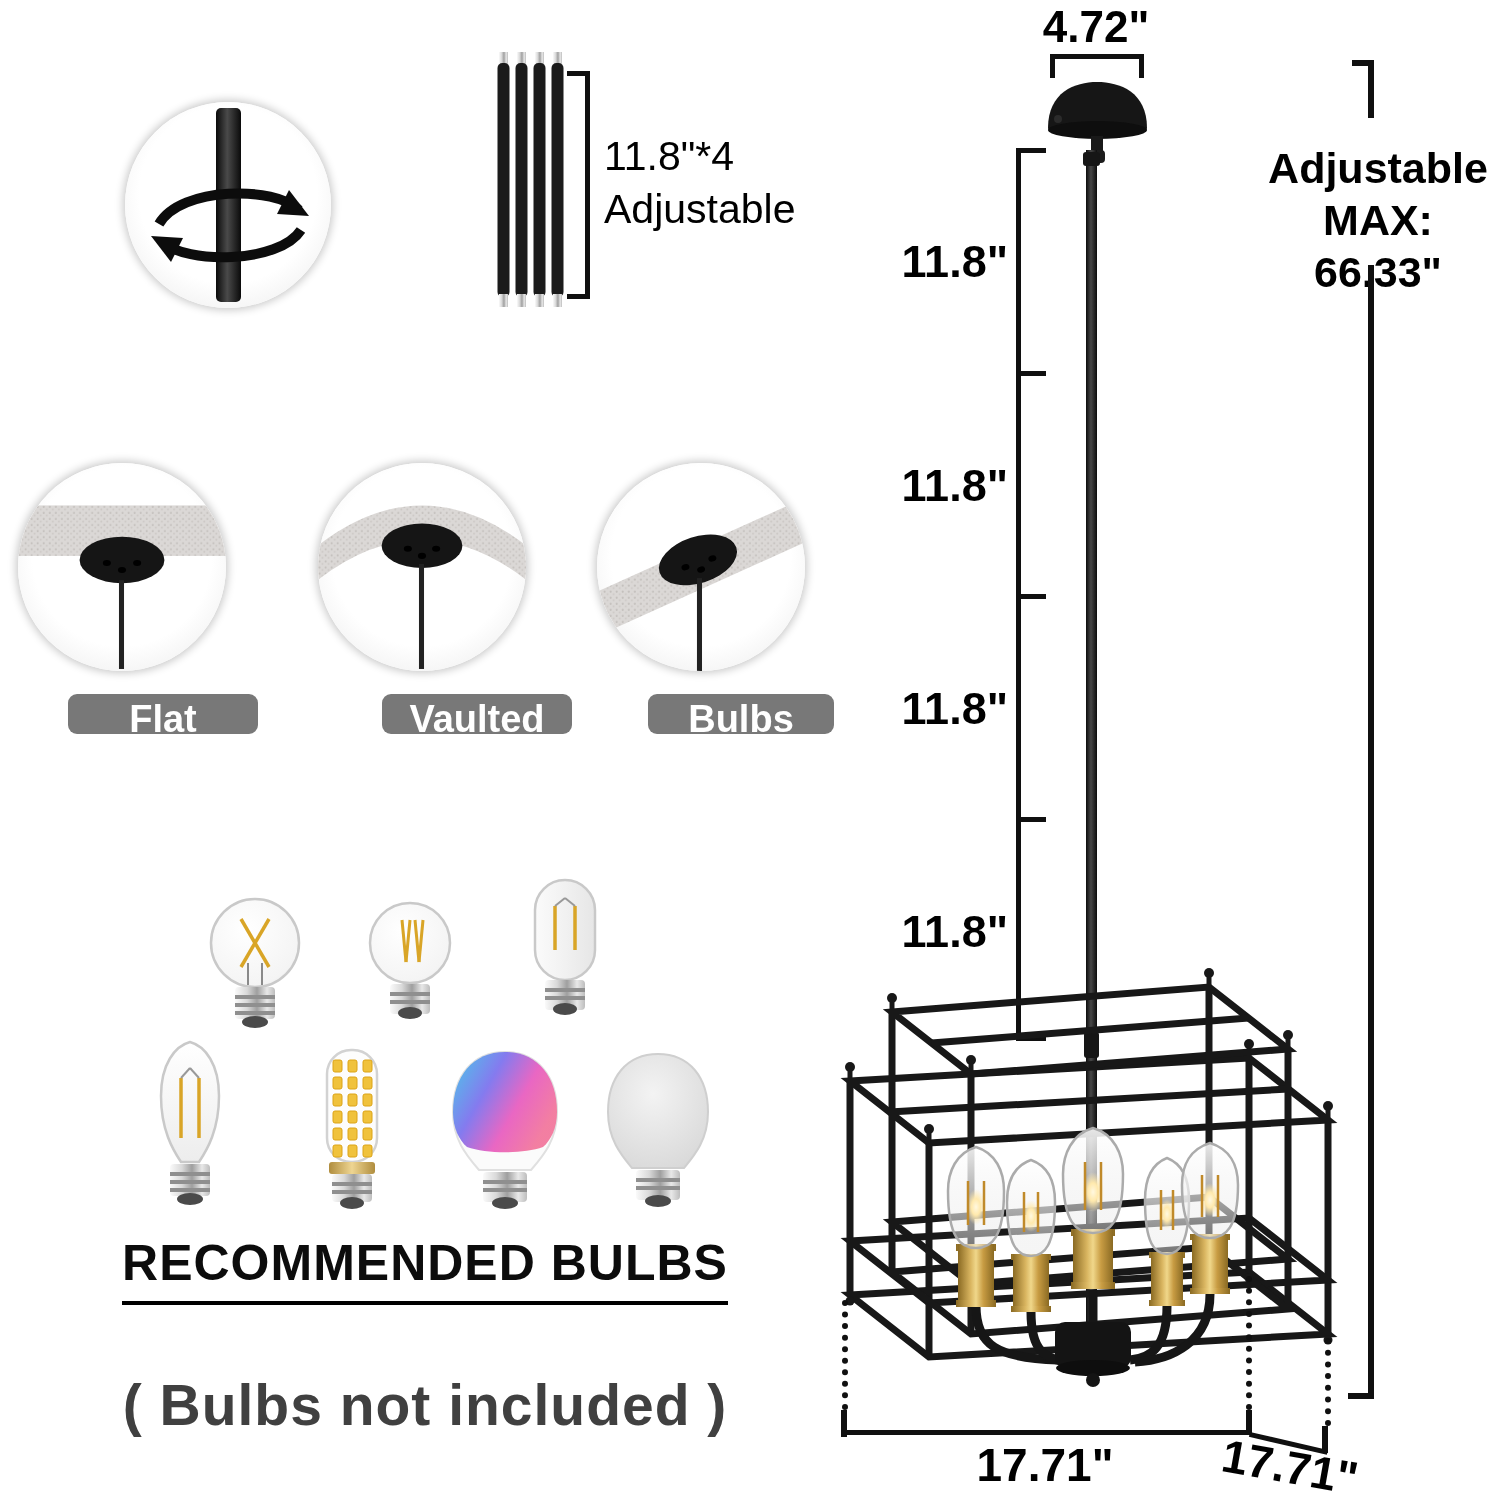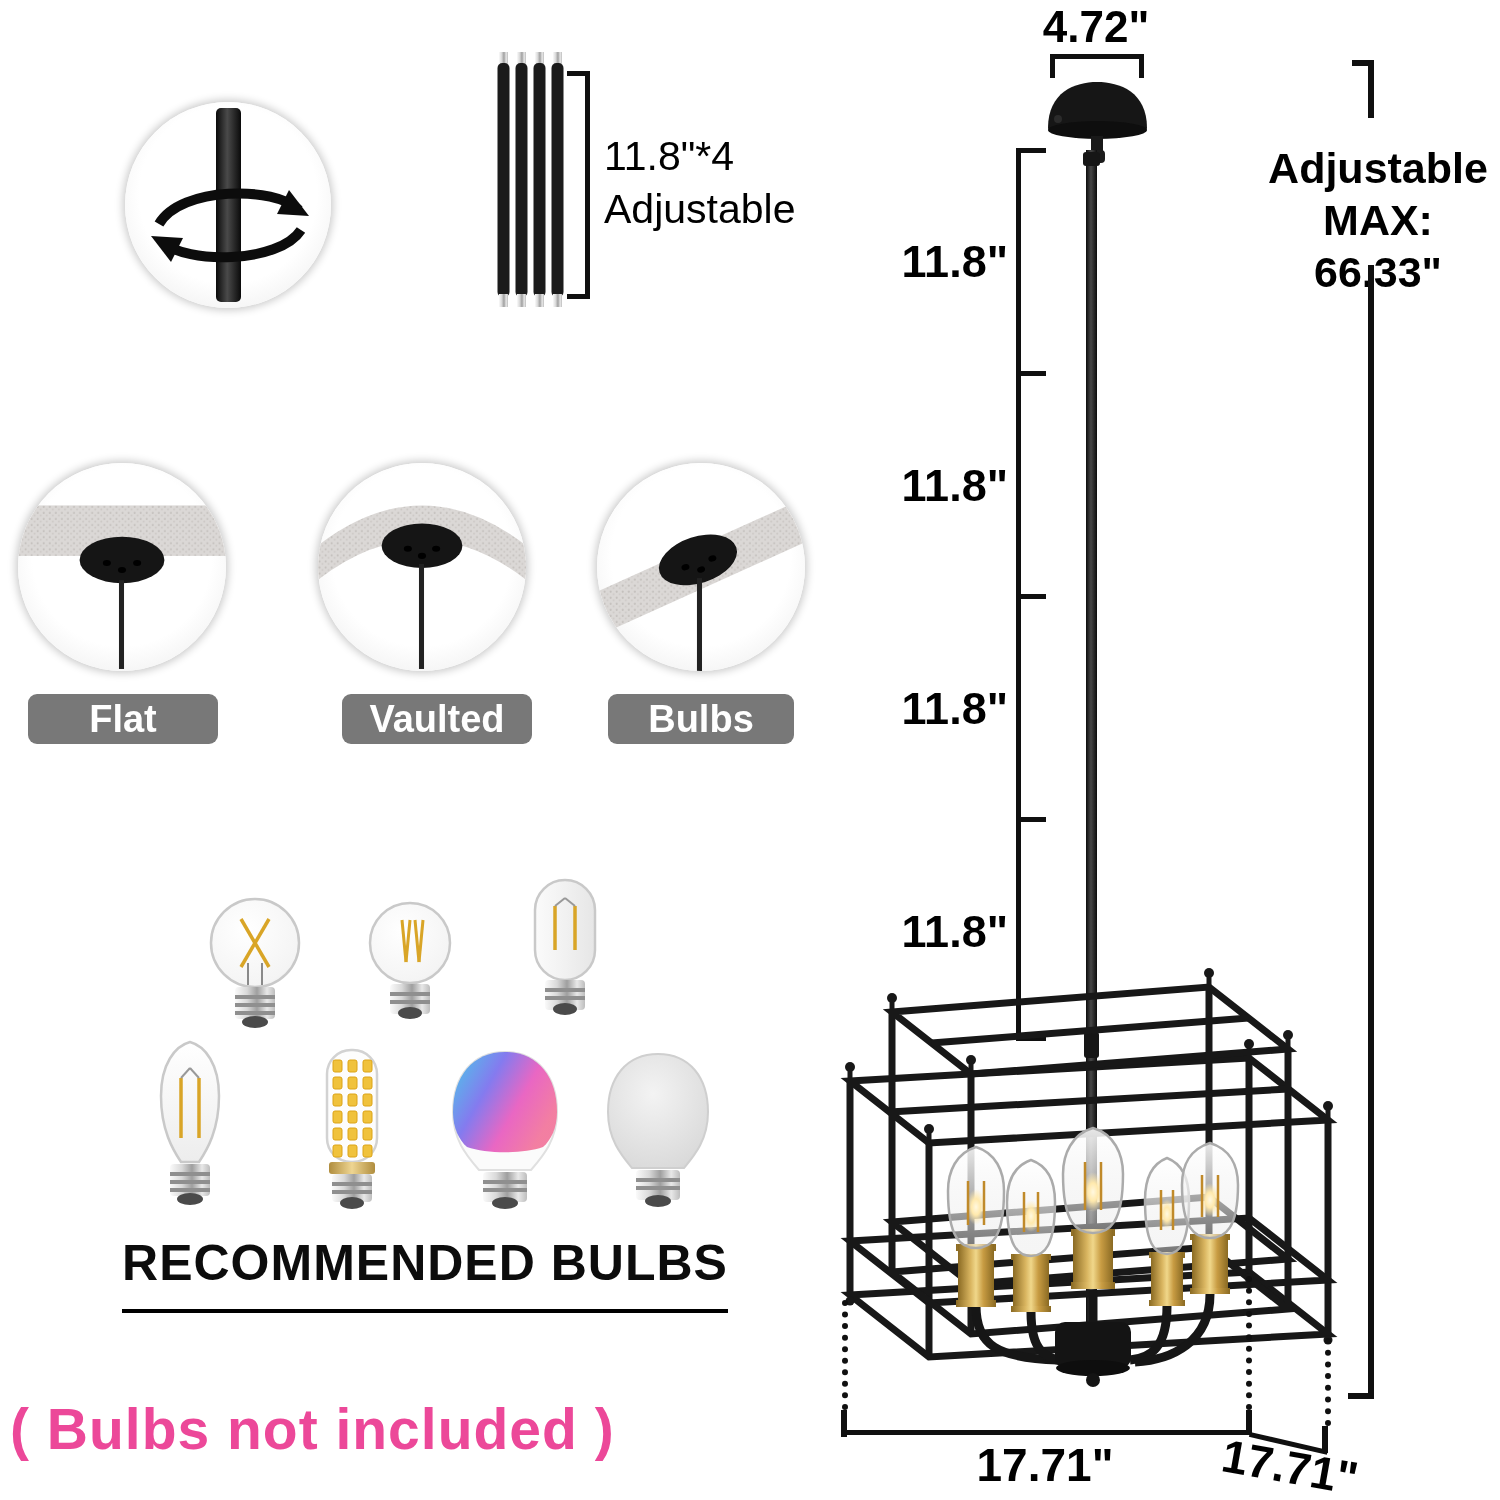--- a/index.html
+++ b/index.html
@@ -5,32 +5,32 @@
   html,body{margin:0;padding:0;background:#fff;}
   #canvas{position:relative;width:1500px;height:1500px;background:#fff;overflow:hidden;
           font-family:"Liberation Sans",sans-serif;color:#0c0c0c;}
   .abs{position:absolute;}
   .bar{position:absolute;background:#101010;}
   .dotted{position:absolute;width:0;border-left:6px dotted #101010;}
   .circle{position:absolute;border-radius:50%;
           background:radial-gradient(circle at 50% 45%, #ffffff 58%, #f6f6f6 74%, #dededd 88%, #bfbebd 100%);
           box-shadow:0 0 9px 2px rgba(0,0,0,0.22);}
   .mount-label{position:absolute;background:#787878;color:#fff;border-radius:9px;
-               font-size:38px;font-weight:600;text-align:center;line-height:50px;height:50px;}
+               font-size:38px;font-weight:600;text-align:center;line-height:50px;height:40px;margin-left:40px;}
   .dim{position:absolute;font-weight:600;font-size:45px;color:#000;letter-spacing:0;}
   .rodkit-text{position:absolute;font-size:41px;font-weight:500;line-height:53px;color:#000;}
   .adj-text{position:absolute;font-size:43px;font-weight:700;line-height:52px;text-align:center;color:#000;}
   .seg-label{position:absolute;width:130px;text-align:right;font-size:45px;font-weight:600;color:#000;}
   .heading{position:absolute;left:75px;top:1234px;width:700px;text-align:center;
            font-size:50px;font-weight:700;letter-spacing:1px;}
-  .heading span{display:inline-block;border-bottom:4px solid #000;padding-bottom:17px;}
+  .heading span{display:inline-block;border-bottom:4px solid #000;padding-bottom:9px;}
   .subheading{position:absolute;left:75px;top:1303px;width:700px;text-align:center;
               font-size:56px;font-weight:400;color:#000;}
-  .note{position:absolute;left:10px;top:1372px;width:830px;
-        font-size:57px;font-weight:700;color:#ec4899;letter-spacing:1px;margin-top:24px;}
+  .note{position:absolute;left:10px;top:1372px;width:830px;text-align:center;
+        font-size:57px;font-weight:700;color:#404040;letter-spacing:1px;}
 </style>
 </head>
 <body>
 
 <div id="canvas">
 
   <div class="circle" style="left:125px;top:102px;width:206px;height:206px;">
     <svg width="206" height="206" viewBox="0 0 206 206">
       <defs>
         <linearGradient id="rodg" x1="0" y1="0" x2="1" y2="0">

